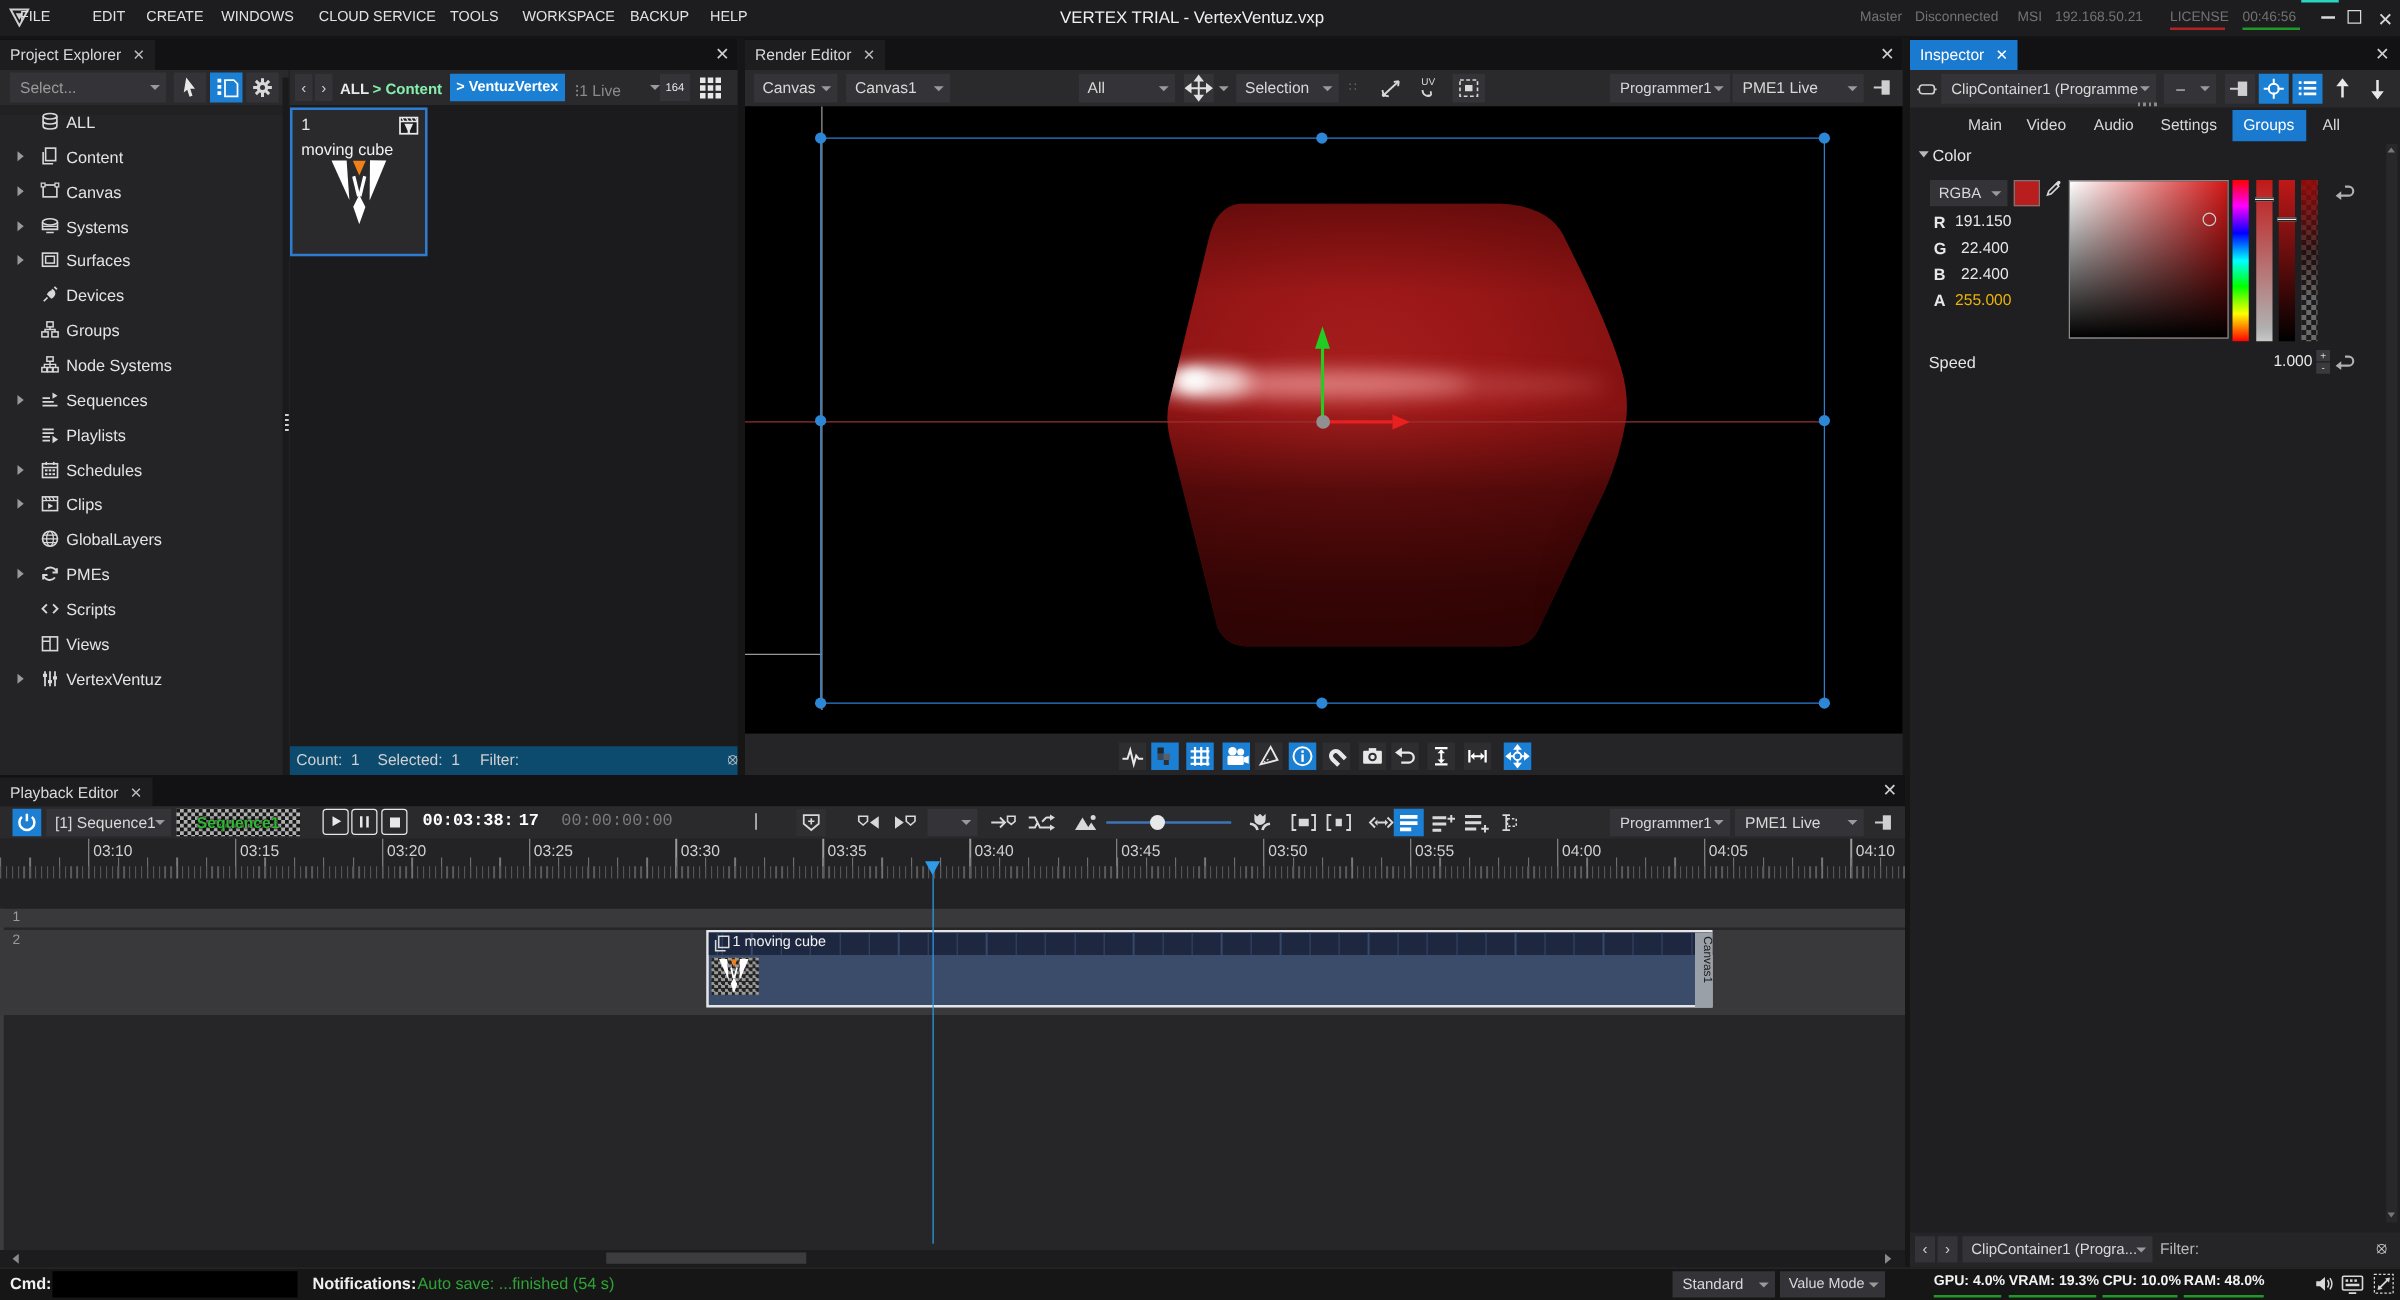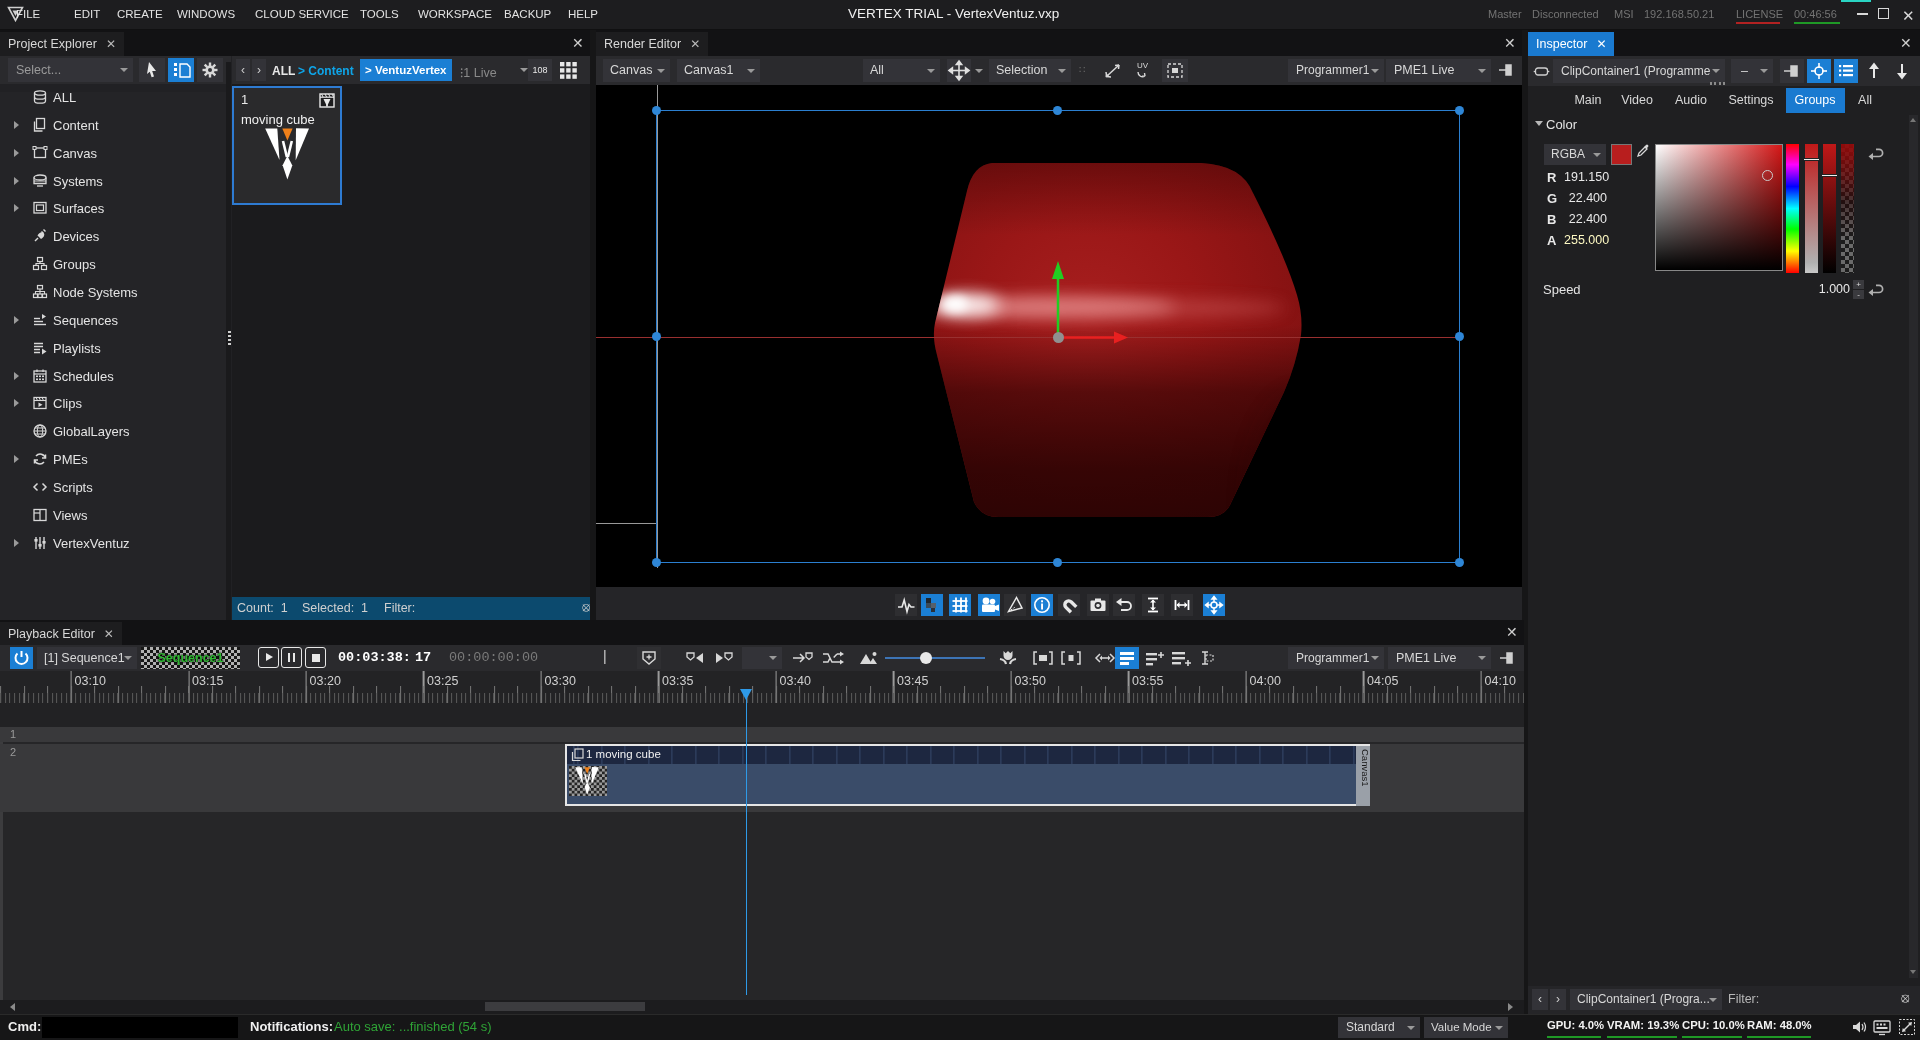--- a/index.html
+++ b/index.html
@@ -289,25 +289,25 @@
         </div>
   </div>
 
   <div class="abs" style="left:226px;top:32px;width:5px;height:588px;background:#1a1a1c"></div>
   <div class="abs" style="left:228px;top:300px;width:3px;height:16px;background:repeating-linear-gradient(#1a1a1c 0 1px,#cfcfcf 1px 3px,#1a1a1c 3px 4px)"></div>
 
   <div class="toolbar" style="left:232px;top:26px;width:358px;height:28px">
     <div class="btn" style="left:4px;top:3px;width:14px;height:22px;color:#cfcfcf;font-size:12px;text-align:center;line-height:22px">‹</div>
     <div class="btn" style="left:20px;top:3px;width:14px;height:22px;color:#cfcfcf;font-size:12px;text-align:center;line-height:22px">›</div>
     <div class="abs" style="left:40px;top:8px;font-size:12px;font-weight:bold;color:#e8e8e8">ALL</div>
-    <div class="abs" style="left:66px;top:8px;font-size:12px;font-weight:bold;color:#0ea5e9">&gt; Content</div>
+    <div class="abs" style="left:66px;top:8px;font-size:12px;font-weight:bold;color:#86efac">&gt; Content</div>
     <div class="abs" style="left:128px;top:3px;height:22px;line-height:22px;background:#1b7fd4;color:#fff;font-size:11.5px;font-weight:bold;padding:0 5px">&gt; VentuzVertex</div>
     <div class="abs" style="left:228px;top:8px;font-size:12.5px;color:#8a8a8a">⁝1 Live</div>
     <div class="car abs" style="left:288px;top:12px;border-left:4px solid transparent;border-right:4px solid transparent;border-top:4px solid #9a9a9a"></div>
-    <div class="btn" style="left:296px;top:3px;width:24px;height:22px;color:#e8e8e8;font-size:9px;text-align:center;line-height:22px">108</div>
+    <div class="btn" style="left:296px;top:3px;width:24px;height:22px;color:#e8e8e8;font-size:9px;text-align:center;line-height:22px">164</div>
     <div class="btn" style="left:324px;top:3px;width:26px;height:22px;background:transparent">
       <svg width="26" height="22" viewBox="0 0 26 22">
             <g fill="#e8e8e8">
               <rect x="4" y="3" width="4.4" height="4.4"></rect>
               <rect x="10.2" y="3" width="4.4" height="4.4"></rect>
               <rect x="16.4" y="3" width="4.4" height="4.4"></rect>
               <rect x="4" y="9.2" width="4.4" height="4.4"></rect>
               <rect x="10.2" y="9.2" width="4.4" height="4.4"></rect>
               <rect x="16.4" y="9.2" width="4.4" height="4.4"></rect>
               <rect x="4" y="15.4" width="4.4" height="4.4"></rect>
@@ -616,21 +616,21 @@
         <path d="M2 14 l1 -3 6 -6 2 2 -6 6 Z" fill="none" stroke="#d8d8d8" stroke-width="1.3"></path>
         <path d="M8.5 4.5 l1.5 -1.5 a1.4 1.4 0 0 1 2 2 L10.5 6.5 Z" fill="#d8d8d8"></path>
       </svg>
   <div class="abs" style="left:19px;top:140px;font-size:13px;font-weight:bold;color:#e8e8e8">R</div>
   <div class="abs" style="left:36px;top:140px;width:43px;text-align:right;font-size:12.5px;color:#e8e8e8">191.150</div>
   <div class="abs" style="left:19px;top:161px;font-size:13px;font-weight:bold;color:#e8e8e8">G</div>
   <div class="abs" style="left:36px;top:161px;width:43px;text-align:right;font-size:12.5px;color:#e8e8e8">22.400</div>
   <div class="abs" style="left:19px;top:182px;font-size:13px;font-weight:bold;color:#e8e8e8">B</div>
   <div class="abs" style="left:36px;top:182px;width:43px;text-align:right;font-size:12.5px;color:#e8e8e8">22.400</div>
   <div class="abs" style="left:19px;top:203px;font-size:13px;font-weight:bold;color:#e8e8e8">A</div>
-  <div class="abs" style="left:36px;top:203px;width:43px;text-align:right;font-size:12.5px;color:#fef9c3">255.000</div>
+  <div class="abs" style="left:36px;top:203px;width:43px;text-align:right;font-size:12.5px;color:#eab308">255.000</div>
   <div class="abs" style="left:127px;top:114px;width:128px;height:127px;border:1px solid #888;background:linear-gradient(to bottom, rgba(0,0,0,0) 0%, #000 100%), linear-gradient(to right, #ffffff 0%, #d41616 100%)"></div>
   <div class="abs" style="left:234px;top:140px;width:11px;height:11px;border:1.6px solid #cccccc;border-radius:50%"></div>
   <div class="abs" style="left:258px;top:114px;width:13px;height:129px;background:linear-gradient(#ff0000,#ff00ff 16%,#0000ff 33%,#00ffff 50%,#00ff00 66%,#ffff00 83%,#ff0000)"></div>
   <div class="abs" style="left:277px;top:114px;width:13px;height:129px;background:linear-gradient(#c01818,#b0b0b0 92%,#c8c8c8)"></div>
   <div class="abs" style="left:276px;top:128px;width:15px;height:3px;background:#f0f0f0;border-top:1px solid #222;border-bottom:1px solid #222"></div>
   <div class="abs" style="left:295px;top:114px;width:13px;height:129px;background:linear-gradient(#c01818,#000)"></div>
   <div class="abs" style="left:294px;top:144px;width:15px;height:3px;background:#f0f0f0;border-top:1px solid #222;border-bottom:1px solid #222"></div>
   <div class="abs" style="left:313px;top:114px;width:13px;height:129px;background:linear-gradient(rgba(150,10,10,0.95),rgba(40,5,5,0.55) 45%,rgba(0,0,0,0) 75%),repeating-conic-gradient(#6a6a6a 0 25%,#1c1c1c 0 50%);background-size:100% 100%,8px 8px"></div>
   <svg class="abs" style="left:340px;top:116px" width="16" height="14" viewBox="0 0 16 14">
         <path d="M4 10.5 h7 a3.6 3.6 0 0 0 0 -7.2 h-3" fill="none" stroke="#b0b0b0" stroke-width="1.7"></path>

